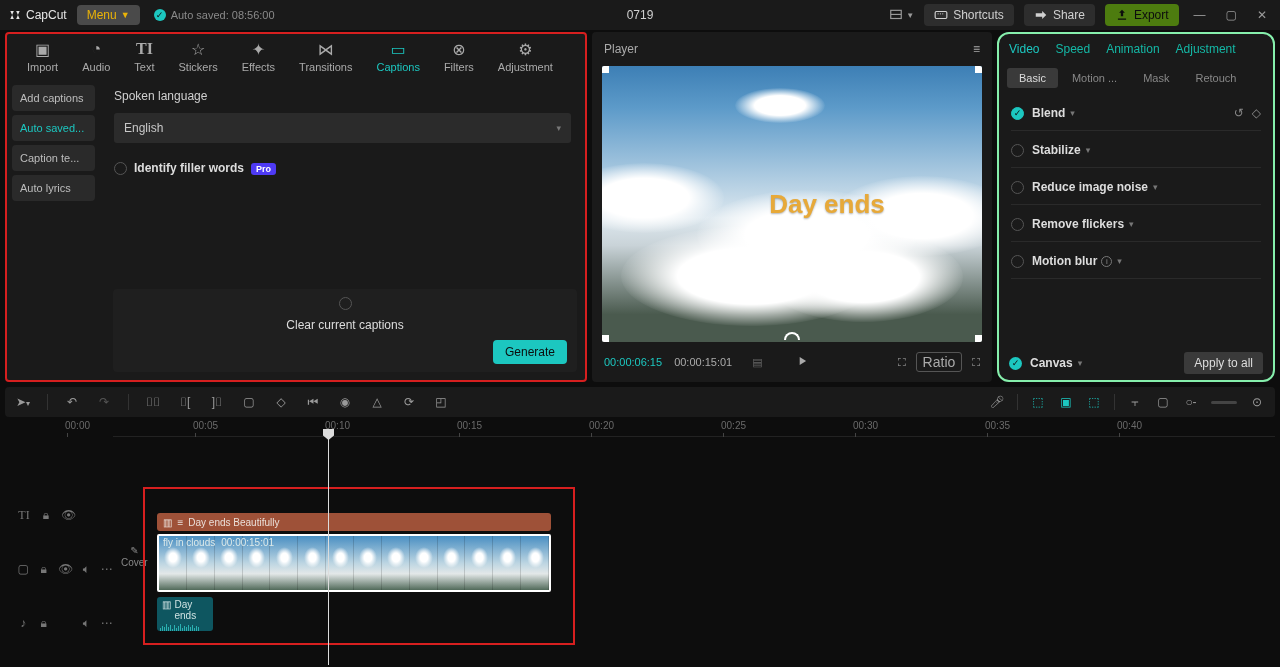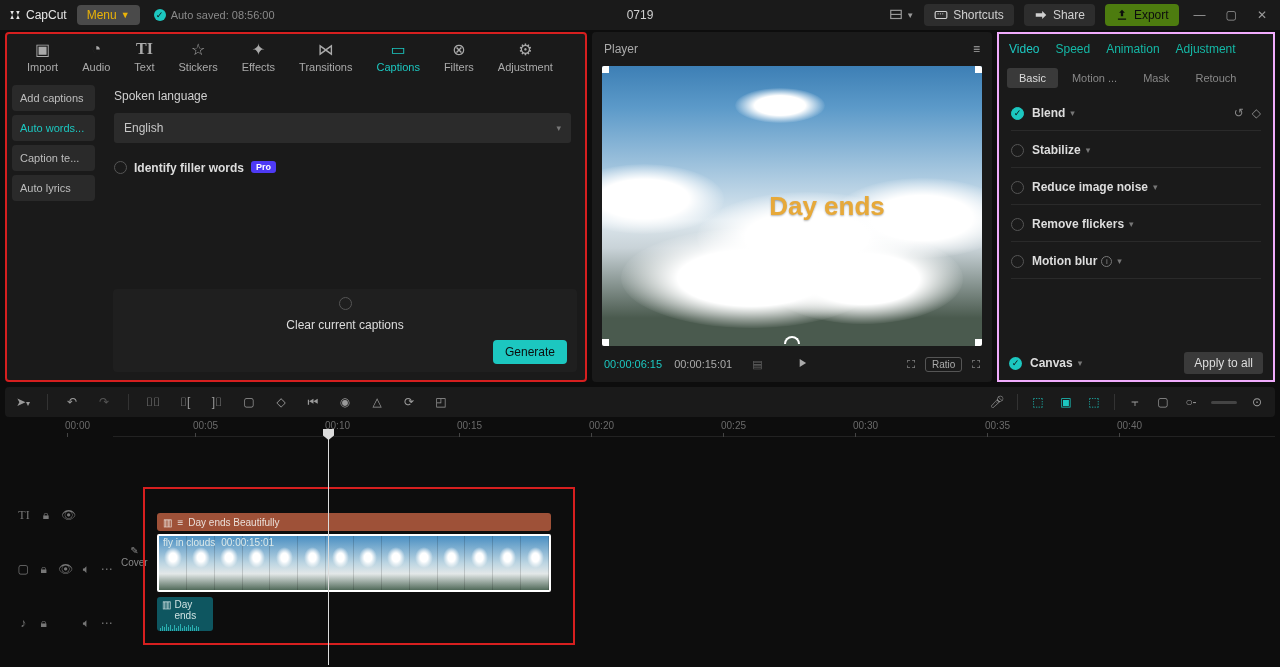--- a/index.html
+++ b/index.html
@@ -25,21 +25,21 @@
 .tool-tab.active { color: #1cc7c0; }
 .tt-ic { font-size: 16px; height: 18px; display: flex; align-items: center; }
 
 .cap-body { display: flex; flex: 1; }
 .cap-side { width: 93px; display: flex; flex-direction: column; gap: 4px; padding: 4px 5px; }
 .cap-side-btn { background: #2a2a2a; border-radius: 4px; padding: 7px 8px; color: #bdbdbd; font-size: 11px; text-align: left; white-space: nowrap; overflow: hidden; text-overflow: ellipsis; }
 .cap-side-btn.active { color: #1cc7c0; }
 .cap-main { flex: 1; padding: 8px 14px; }
 .cap-label { font-size: 12px; color: #d0d0d0; font-weight: 500; margin-bottom: 10px; }
 .lang-sel { background: #2b2b2b; padding: 8px 10px; border-radius: 3px; color: #c8c8c8; width: 100%; display: flex; justify-content: space-between; align-items: center; }
-.chk-row { margin-top: 18px; display: flex; align-items: flex-start; gap: 7px; color: #c8c8c8; font-size: 12px; }
+.chk-row { margin-top: 18px; display: flex; align-items: flex-end; gap: 7px; color: #c8c8c8; font-size: 12px; }
 .chk { width: 13px; height: 13px; border: 1px solid #555; border-radius: 50%; }
 .pro-badge { background: #4e3af5; color: #fff; font-size: 9px; font-weight: 600; padding: 1px 5px; border-radius: 3px; }
 
 .clear-row { position: absolute; left: 106px; right: 8px; bottom: 8px; display: flex; align-items: center; gap: 8px; background: #1f1f1f; padding: 8px 10px; border-radius: 4px; flex-direction: column; }
 .gen-btn { margin-left: auto; background: #1cc7c0; color: #0d0d0d; padding: 5px 12px; border-radius: 4px; font-weight: 500; font-size: 12px; }
 
 
 .player-panel { width: 400px; background: #1a1a1a; border-radius: 4px; display: flex; flex-direction: column; }
 .player-head { display: flex; align-items: center; padding: 10px 12px; color: #aaa; font-size: 12px; }
 .player-menu { margin-left: auto; }
@@ -48,24 +48,24 @@
 .cloud { position: absolute; background: radial-gradient(ellipse, #fff 40%, rgba(255,255,255,0) 72%); border-radius: 50%; }
 .preview-text { position: relative; z-index: 2; color: #e7a939; font-weight: 700; font-size: 26px; text-align: center; line-height: 1.25; text-shadow: 0 1px 2px rgba(0,0,0,.3); margin-left: 70px; }
 .handle { position: absolute; width: 7px; height: 7px; background: #fff; }
 .hh-tl { top: 0; left: 0; } .hh-tr { top: 0; right: 0; } .hh-bl { bottom: 0; left: 0; } .hh-br { bottom: 0; right: 0; }
 .spinner { position: absolute; bottom: 2px; left: 50%; transform: translateX(-50%); width: 16px; height: 8px; border: 2px solid #fff; border-bottom: none; border-radius: 16px 16px 0 0; }
 
 .player-ctrls { display: flex; align-items: center; padding: 10px 12px; gap: 12px; color: #aaa; font-size: 11px; }
 .tc-cur { color: #1cc7c0; }
 .play-ic { margin-left: 20px; }
 .pc-right { margin-left: auto; display: flex; align-items: center; gap: 10px; }
-.ratio-pill { border: 1px solid #555; padding: 1px 6px; border-radius: 3px; font-size: 10px; }
-
-
-.insp { flex: 1; background: #1a1a1a; border-radius: 0; border: 2px solid #f0abfc; display: flex; flex-direction: column; }
+.ratio-pill { border: 1px solid #555; padding: 1px 6px; border-radius: 3px; font-size: 14px; }
+
+
+.insp { flex: 1; background: #1a1a1a; border-radius: 12px; border: 2px solid #86efac; display: flex; flex-direction: column; }
 .insp-tabs { display: flex; padding: 8px 10px 0; gap: 16px; font-size: 12px; }
 .insp-tab { color: #14b8a6; padding-bottom: 6px; }
 .insp-tab.active { color: #1cc7c0; }
 .insp-sub { display: flex; padding: 6px 8px; gap: 2px; font-size: 11px; color: #888; }
 .insp-sub-item { padding: 4px 12px; border-radius: 3px; }
 .insp-sub-item.active { background: #3a3a3a; color: #ddd; }
 .insp-body { flex: 1; padding: 0 12px; overflow: hidden; }
 .insp-row { display: flex; align-items: center; padding: 12px 0 10px; border-bottom: 1px solid #2a2a2a; font-size: 12px; color: #ddd; }
 .insp-row .chk2 { width: 13px; height: 13px; border: 1px solid #555; border-radius: 50%; margin-right: 8px; }
 .insp-row .chk2.on { background: #1cc7c0; border-color: #1cc7c0; display: flex; align-items: center; justify-content: center; color: #0d0d0d; font-size: 9px; }
@@ -205,21 +205,21 @@
           <span>Filters</span>
         </div>
       <div class="tool-tab">
           <span class="tt-ic">⚙</span>
           <span>Adjustment</span>
         </div>
     </div>
     <div class="cap-body">
       <div class="cap-side">
         <div class="cap-side-btn">Add captions</div>
-        <div class="cap-side-btn active">Auto words...</div>
+        <div class="cap-side-btn active">Auto saved...</div>
         <div class="cap-side-btn">Caption te...</div>
         <div class="cap-side-btn">Auto lyrics</div>
       </div>
       <div class="cap-main">
         <div class="cap-label">Spoken language</div>
         <div class="lang-sel">
           <span>English</span>
           <span style="font-size:9px;color:#777">▾</span>
         </div>
         <div class="chk-row">

